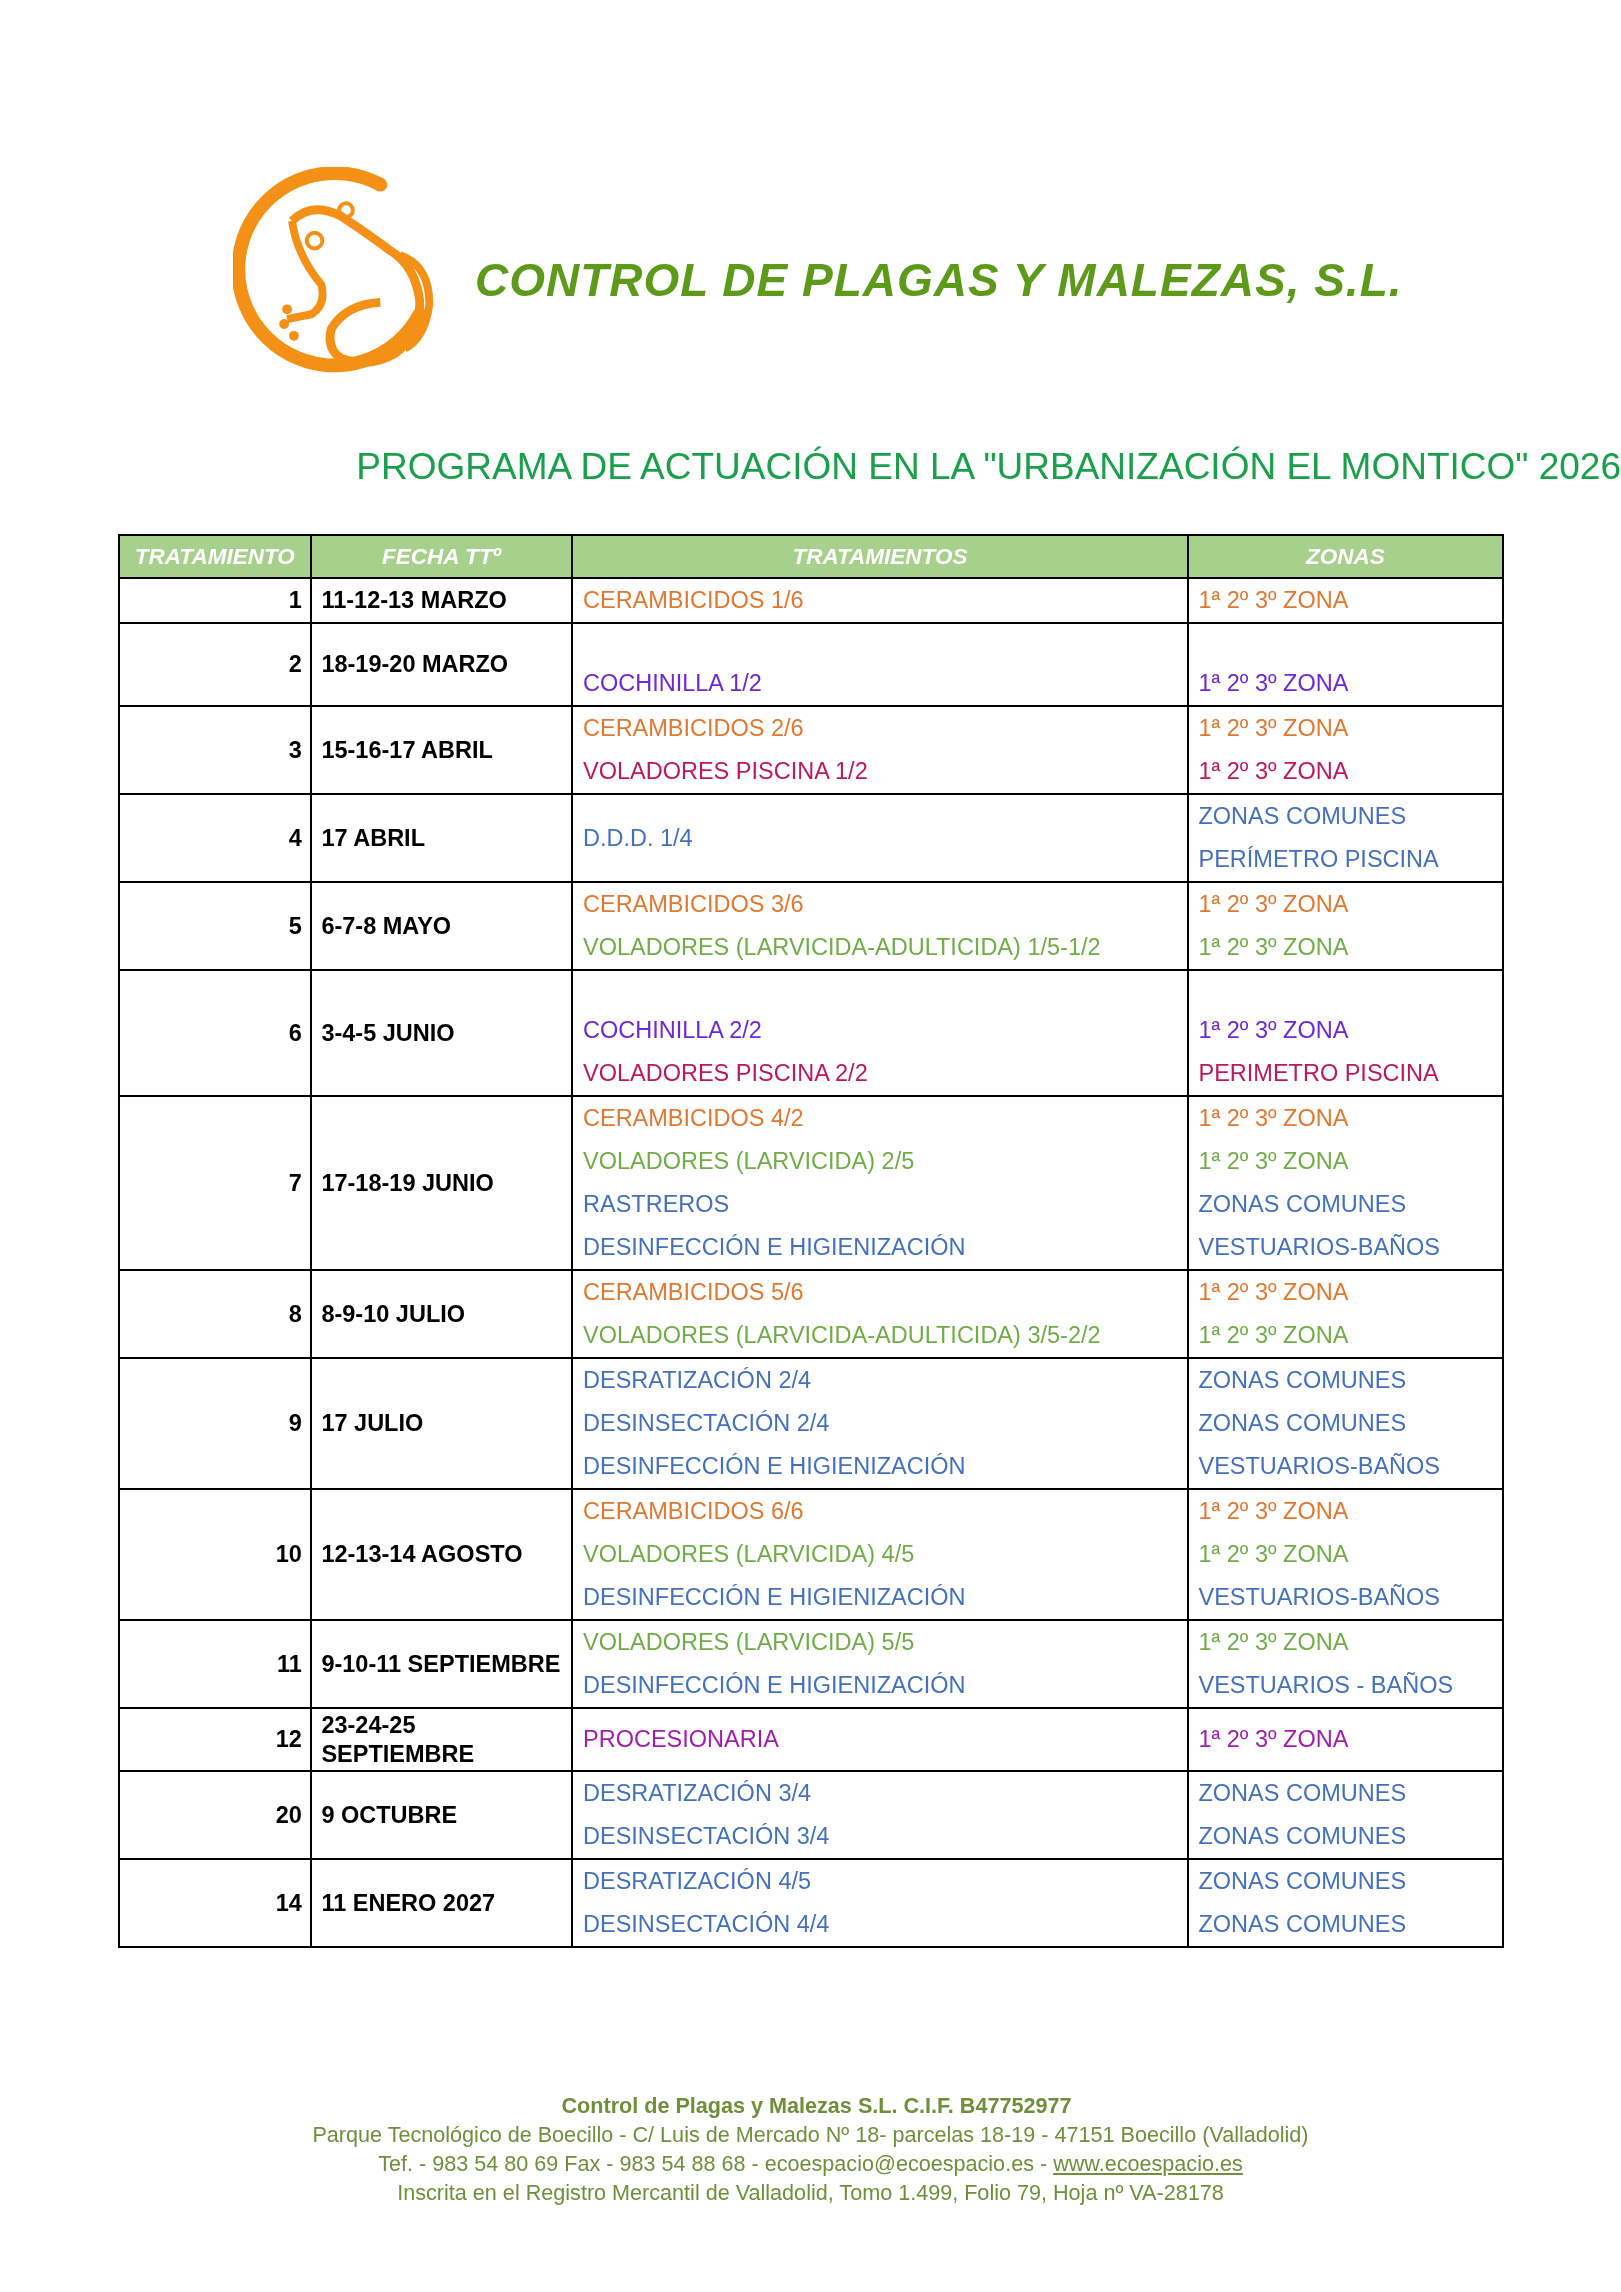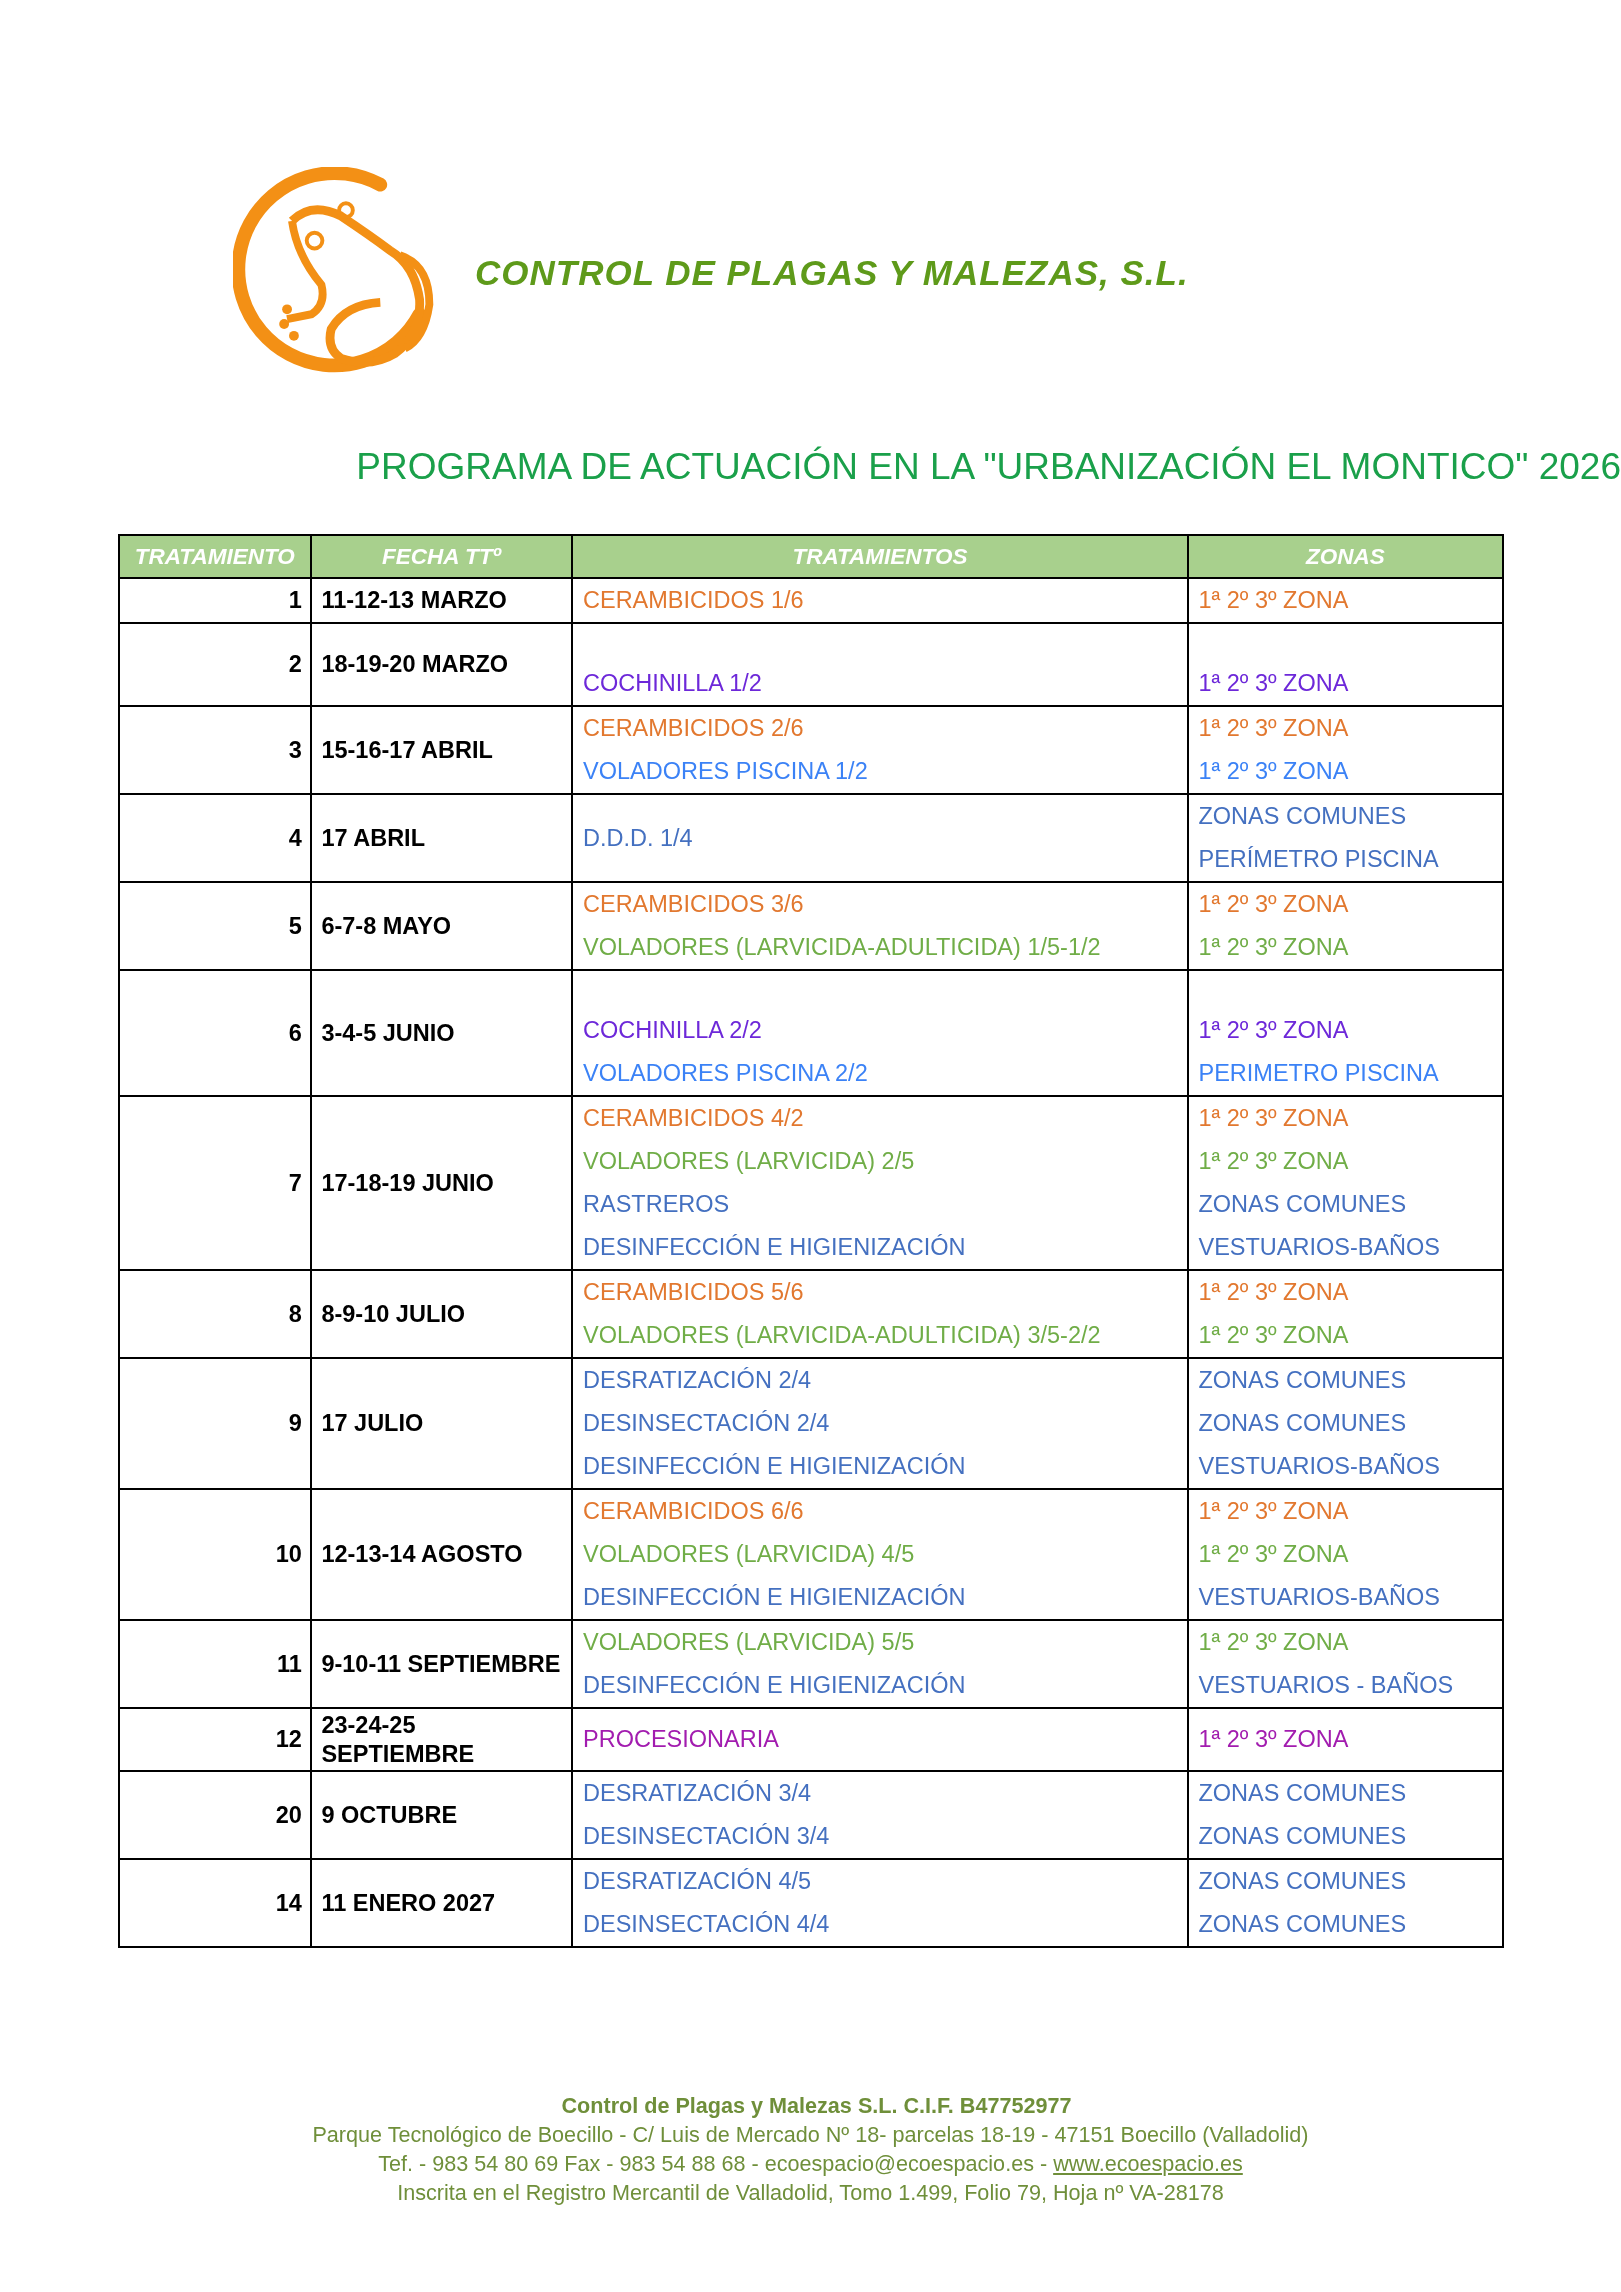--- a/index.html
+++ b/index.html
@@ -1,30 +1,30 @@
 <!DOCTYPE html>
 <html><head>
 <meta charset="utf-8">
 <style>
   html,body{margin:0;padding:0;background:#fff;}
   body{width:1621px;height:2293px;position:relative;font-family:"Liberation Sans",sans-serif;overflow:hidden;}
   .logo{position:absolute;left:233px;top:167px;width:221px;height:211px;}
-  .company{position:absolute;left:475px;top:253px;font-size:35px;font-weight:bold;font-style:italic;color:#5e9a1a;letter-spacing:1px;white-space:nowrap;}
+  .company{position:absolute;left:475px;top:253px;font-size:46px;font-weight:bold;font-style:italic;color:#5e9a1a;letter-spacing:1px;white-space:nowrap;}
   .title{position:absolute;left:0;width:1621px;top:446px;text-align:right;font-size:37px;color:#1aa04a;white-space:nowrap;}
   table{position:absolute;left:118px;top:534px;width:1386px;border-collapse:collapse;font-size:23.5px;}
   th{background:#a8d08d;color:#fff;font-style:italic;font-weight:bold;height:39px;border:2px solid #000;font-size:22.5px;}
   td{border-left:2px solid #000;border-right:2px solid #000;vertical-align:middle;padding:0 9.8px;}
   tr.grp td{border-top:2.9px solid #000;}
   tr.last td{border-bottom:2.9px solid #000;}
   .num{text-align:right;font-weight:bold;width:172px;padding-right:7.8px;}
   .date{font-weight:bold;width:240px;}
   .line{height:43px;line-height:43px;white-space:nowrap;}
   .c-orange{color:#e2782f;}
   .c-brown{color:#6d28d9;margin-top:38px;}
-  .c-purple{color:#3b82f6;}
+  .c-purple{color:#be185d;}
   .c-blue{color:#4470c0;}
   .c-green{color:#70ad47;}
   .c-red{color:#a21caf;}
   .footer{position:absolute;left:0;width:1621px;top:2091px;text-align:center;color:#6f8f3a;font-size:21.6px;line-height:29px;}
   .footer .bold{font-weight:bold;margin-left:12px;}
   .footer a{color:#6f8f3a;text-decoration:underline;}
 </style>
 </head>
 <body>
 

